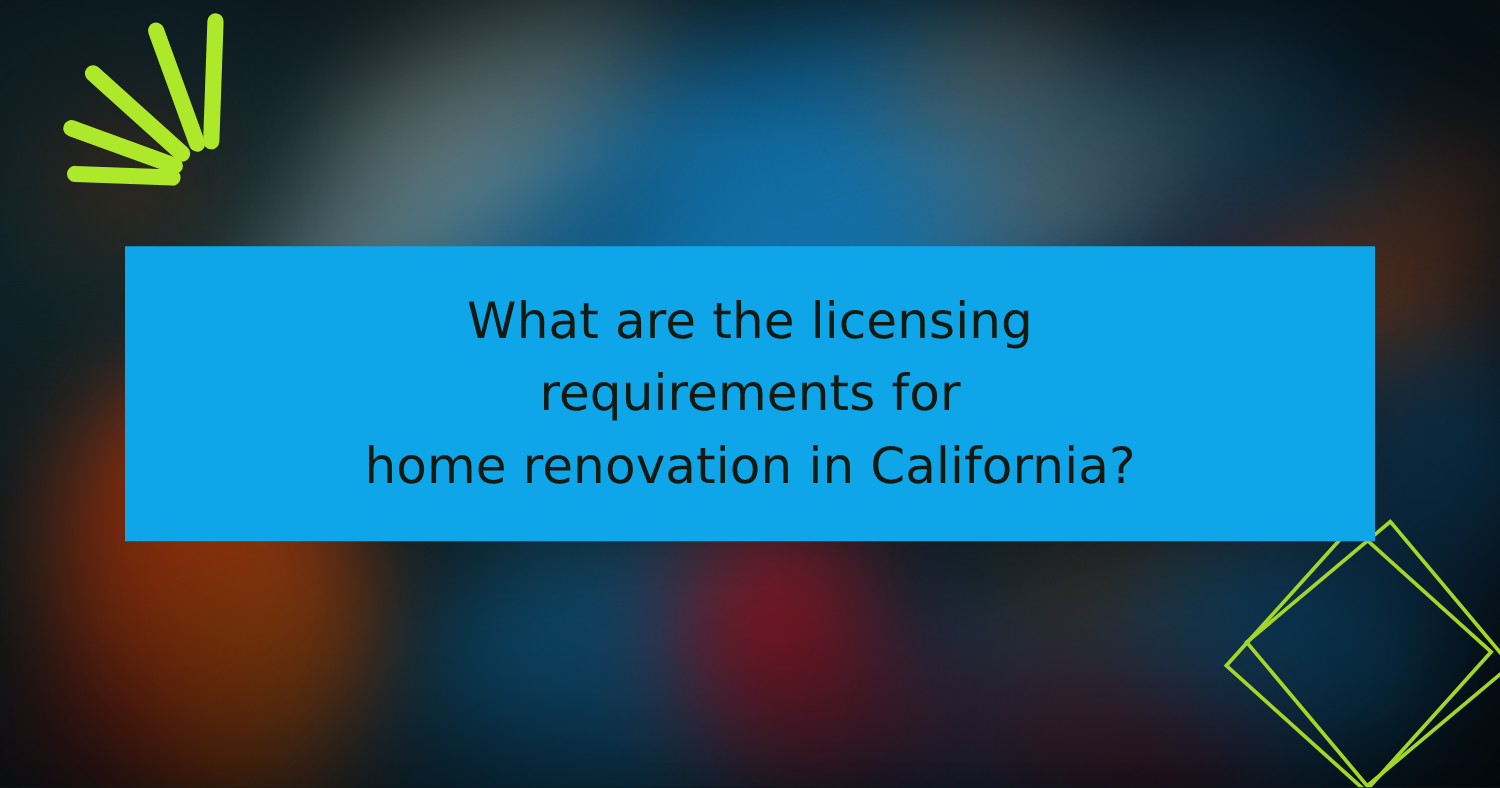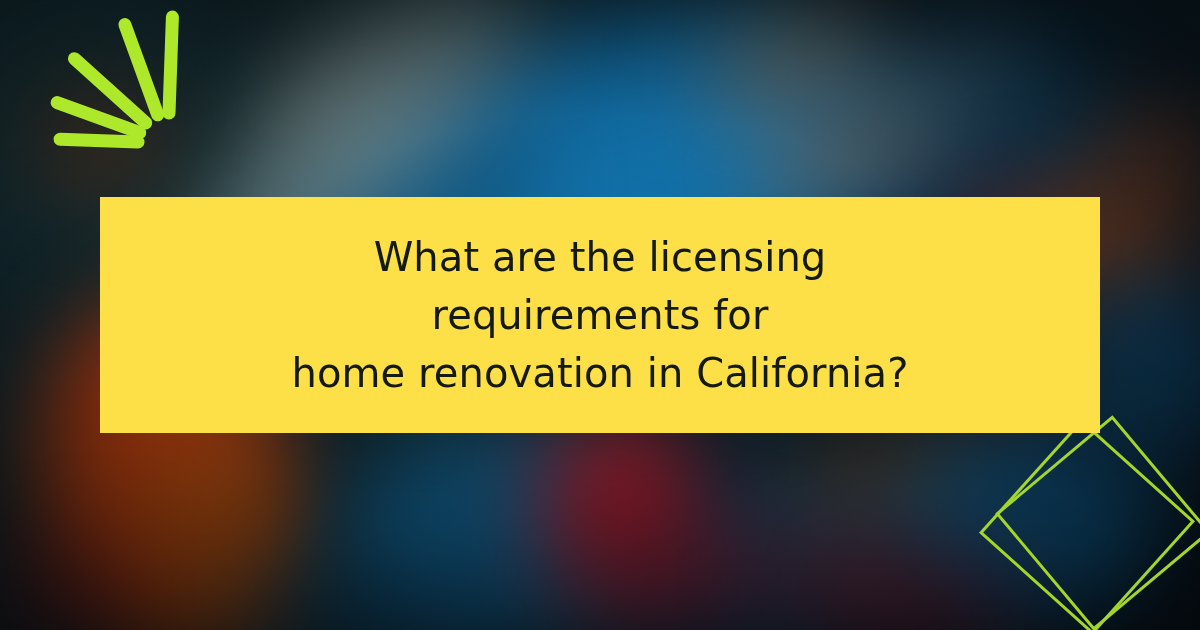--- a/index.html
+++ b/index.html
@@ -92,21 +92,21 @@
       linear-gradient(180deg, rgba(6,18,24,.28) 0%, rgba(4,12,18,.12) 45%, rgba(3,9,14,.40) 100%);
   }
 
   
   .headline-panel {
     position: absolute;
     left: 100px;
     top: 197px;
     width: 1000px;
     height: 236px;
-    background: #fde047;
+    background: #0ea5e9;
     display: flex;
     align-items: center;
     justify-content: center;
     box-sizing: border-box;
     padding: 0 40px;
   }
 
   .headline-text {
     color: #141a10;
     font-size: 40px;

